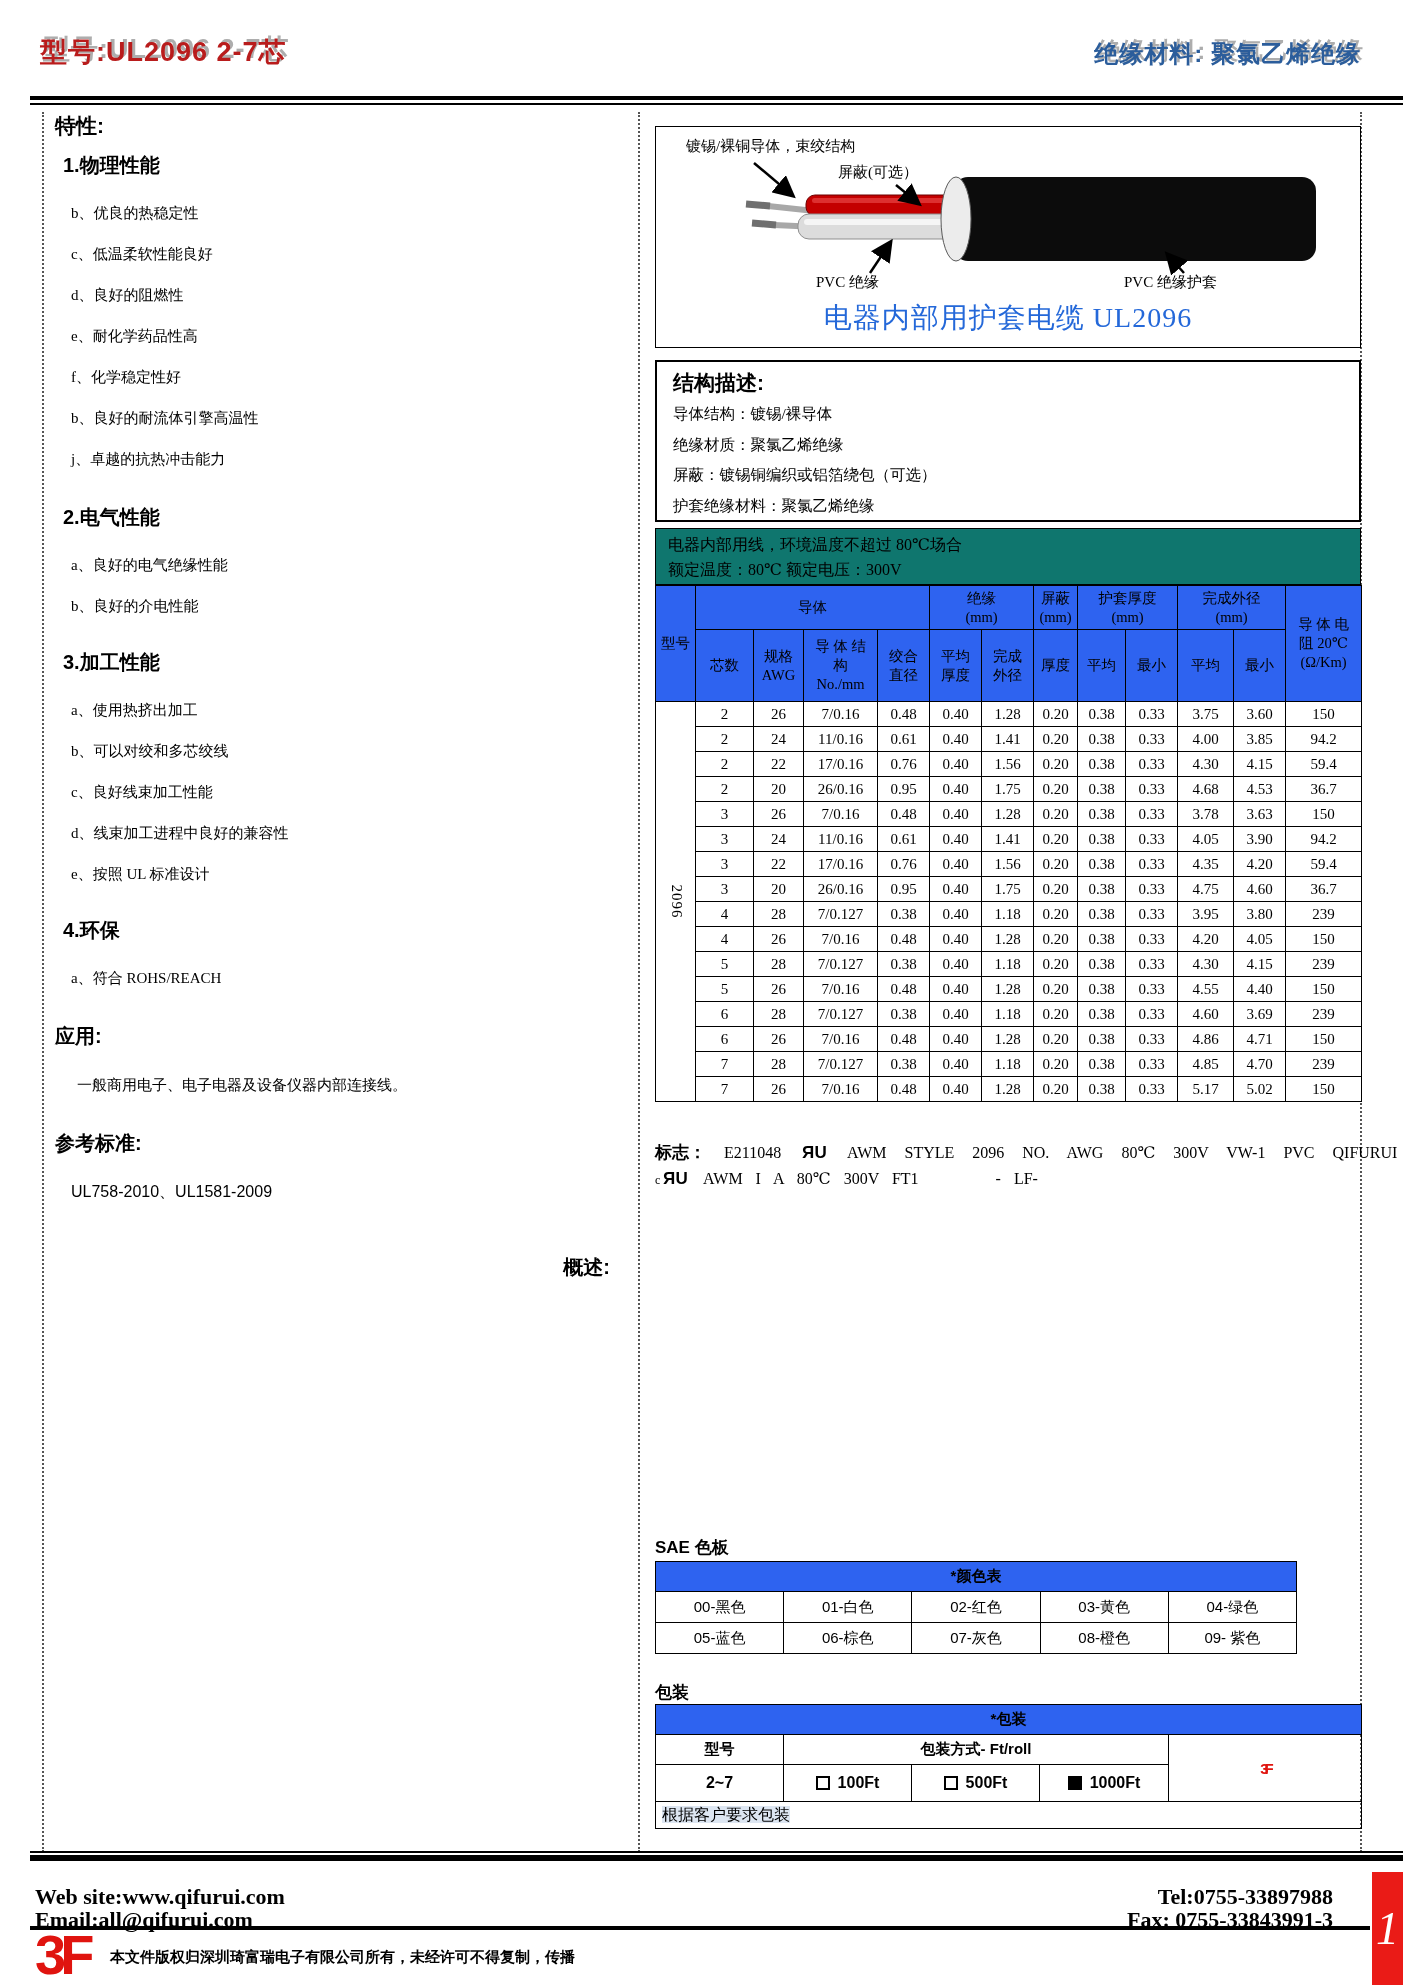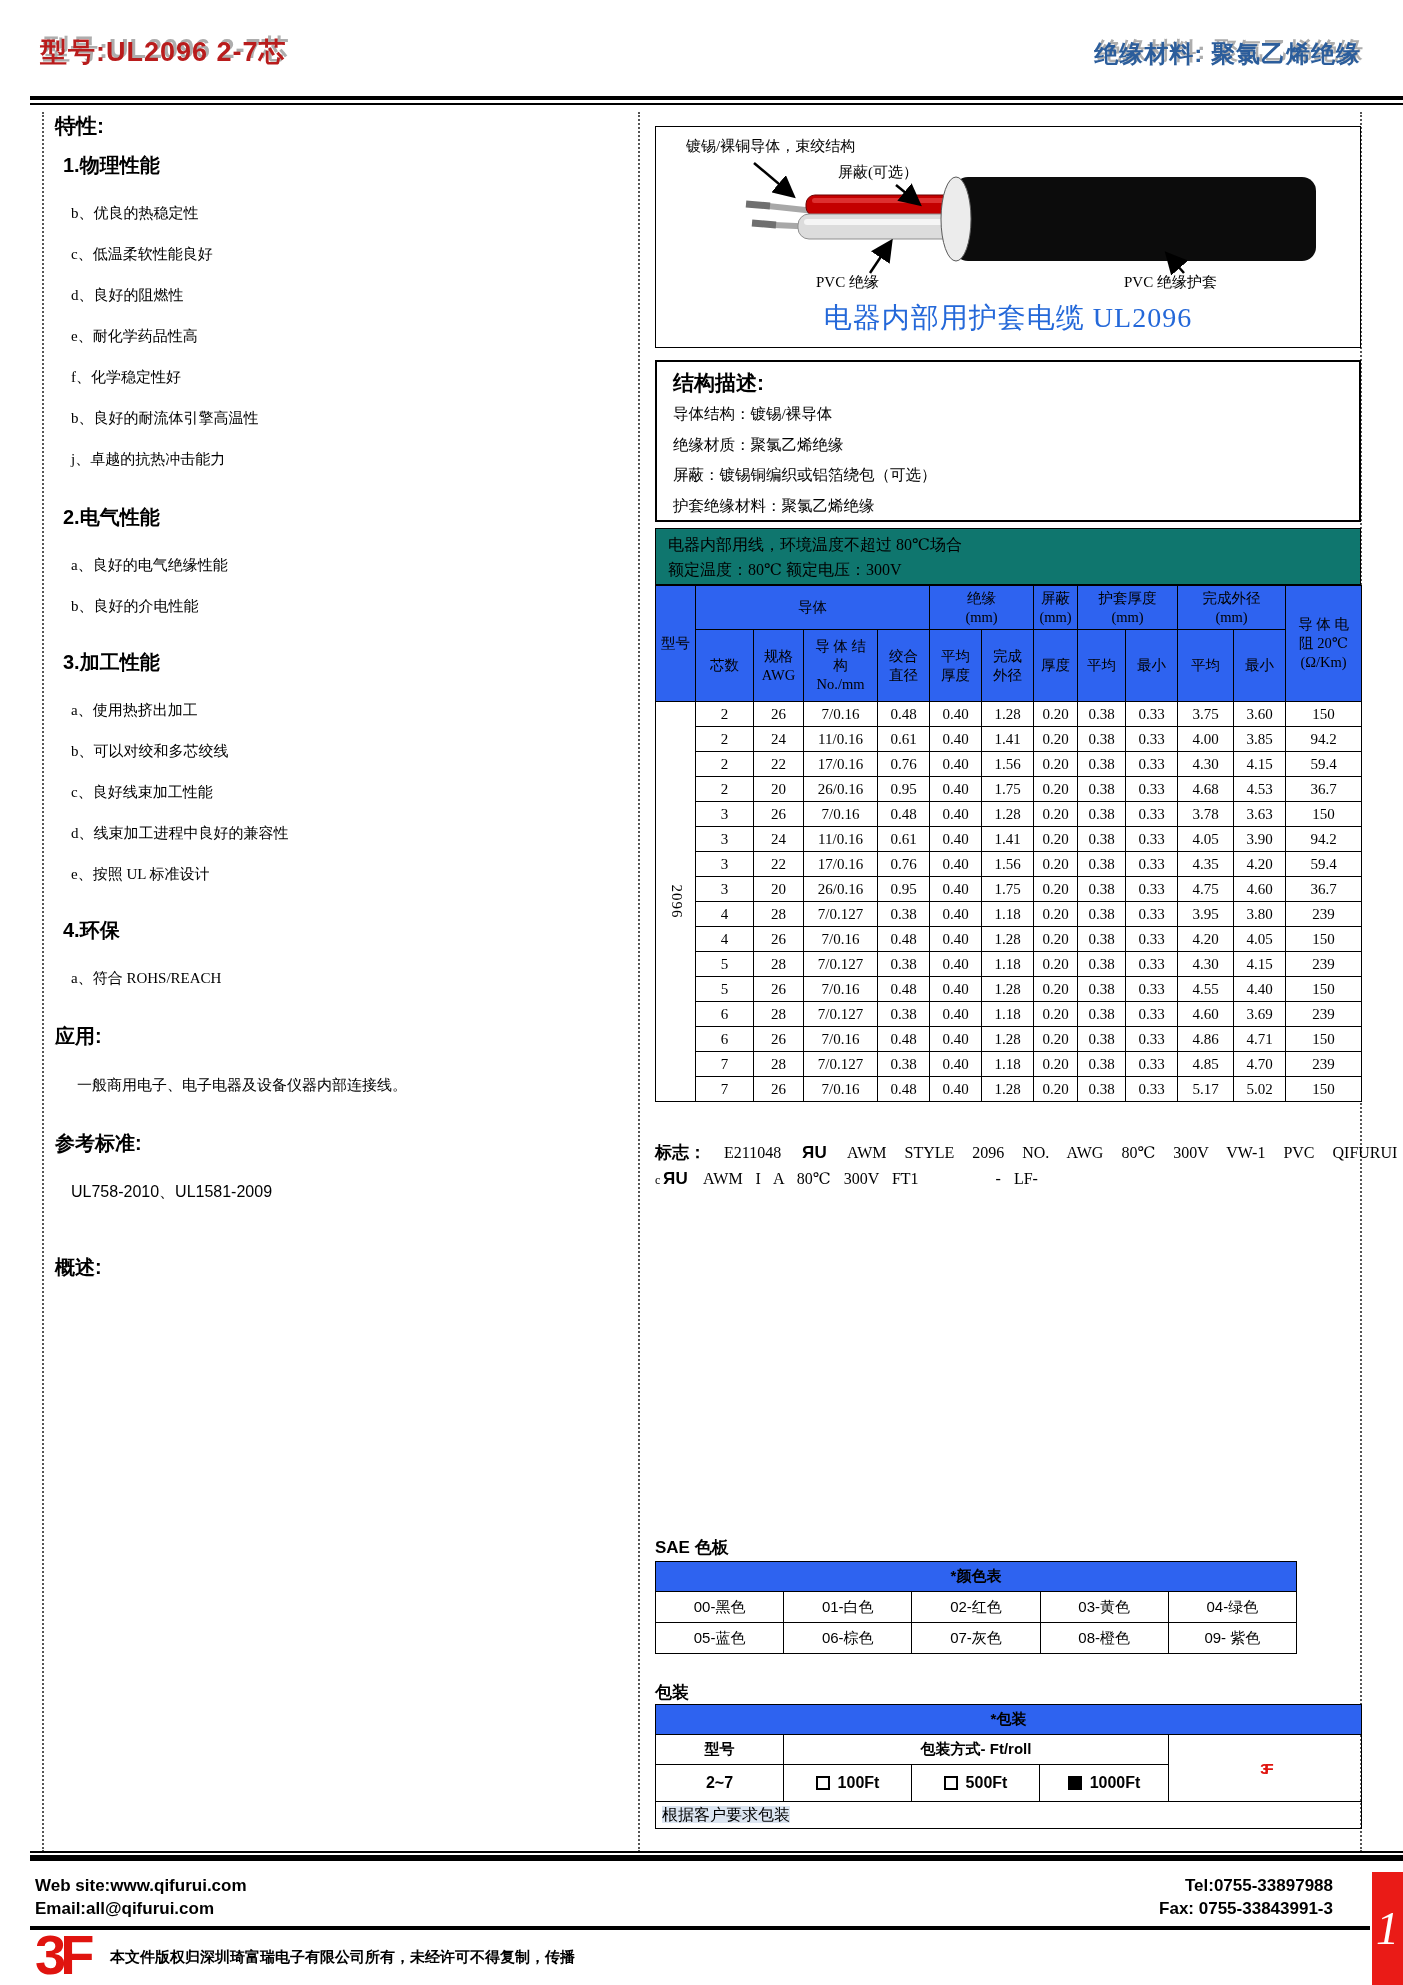--- a/index.html
+++ b/index.html
@@ -91,21 +91,21 @@
   table.pkg .note-row td { height:27px; text-align:left; font-weight:normal; font-family:"Liberation Serif",serif;
                            font-size:16px; padding-left:6px; }
   .hl { background:#dde6f2; }
   .cbx { display:inline-block; width:14px; height:14px; border:2px solid #000; vertical-align:-2px; margin-right:8px; background:#fff; }
   .cbx.filled { background:#000; }
   .logo-cell { color:#e0140f; font-family:"Liberation Sans",sans-serif; font-weight:900; font-size:44px;
                letter-spacing:-4px; text-align:center; }
 
   
   .rule-foot { position:absolute; left:30px; right:0; top:1851px; height:10px; border-top:2px solid #000; border-bottom:6px solid #000; }
-  .foot-txt { position:absolute; font-family:Liberation Sans, sans-serif; font-weight:bold; font-size:17px; }
+  .foot-txt { position:absolute; font-family:Liberation Serif, serif; font-weight:bold; font-size:22px;margin-top:8px; }
   .f-web { left:35px; top:1876px; } .f-mail { left:35px; top:1899px; }
   .f-tel { right:70px; top:1876px; } .f-fax { right:70px; top:1899px; }
   .rule-foot2 { position:absolute; left:30px; width:1340px; top:1926px; border-top:4px solid #000; }
   .brand-logo { position:absolute; left:35px; top:1930px; color:#e0140f; font-family:"Liberation Sans",sans-serif;
                 font-weight:900; font-size:56px; letter-spacing:-6px; line-height:50px; }
   .f-copy { position:absolute; left:110px; top:1948px; font-family:"Liberation Sans",sans-serif; font-weight:bold; font-size:15px; }
   .page-num { position:absolute; right:0; top:1872px; width:31px; height:113px; background:#ea1b17; color:#fff;
               display:flex; align-items:center; justify-content:center; font-family:"Liberation Serif",serif;
               font-style:italic; font-size:46px; }
 </style>
@@ -147,21 +147,21 @@
 
     <div class="grp-head pt12">4.环保</div>
     <div class="feat">a、符合 ROHS/REACH</div>
 
     <div class="grp-head pt14" style="margin-left:0;">应用:</div>
     <div class="feat app-text">一般商用电子、电子电器及设备仪器内部连接线。</div>
 
     <div class="grp-head pt34" style="margin-left:0;">参考标准:</div>
     <div class="feat ref-text">UL758-2010、UL1581-2009</div>
 
-    <div class="grp-head pt32" style="margin-left:0;">概述:</div>
+    <div class="grp-head pt32" style="margin-left:0;text-align:right;">概述:</div>
   </div>
 
   <div class="rblock diagram-box">
     <svg class="cable-svg" width="706" height="160">
       <defs>
         <marker id="ah" markerWidth="9" markerHeight="9" refX="7" refY="4.5" orient="auto">
           <path d="M0,0 L9,4.5 L0,9 z" fill="#000"></path>
         </marker>
       </defs>
 

